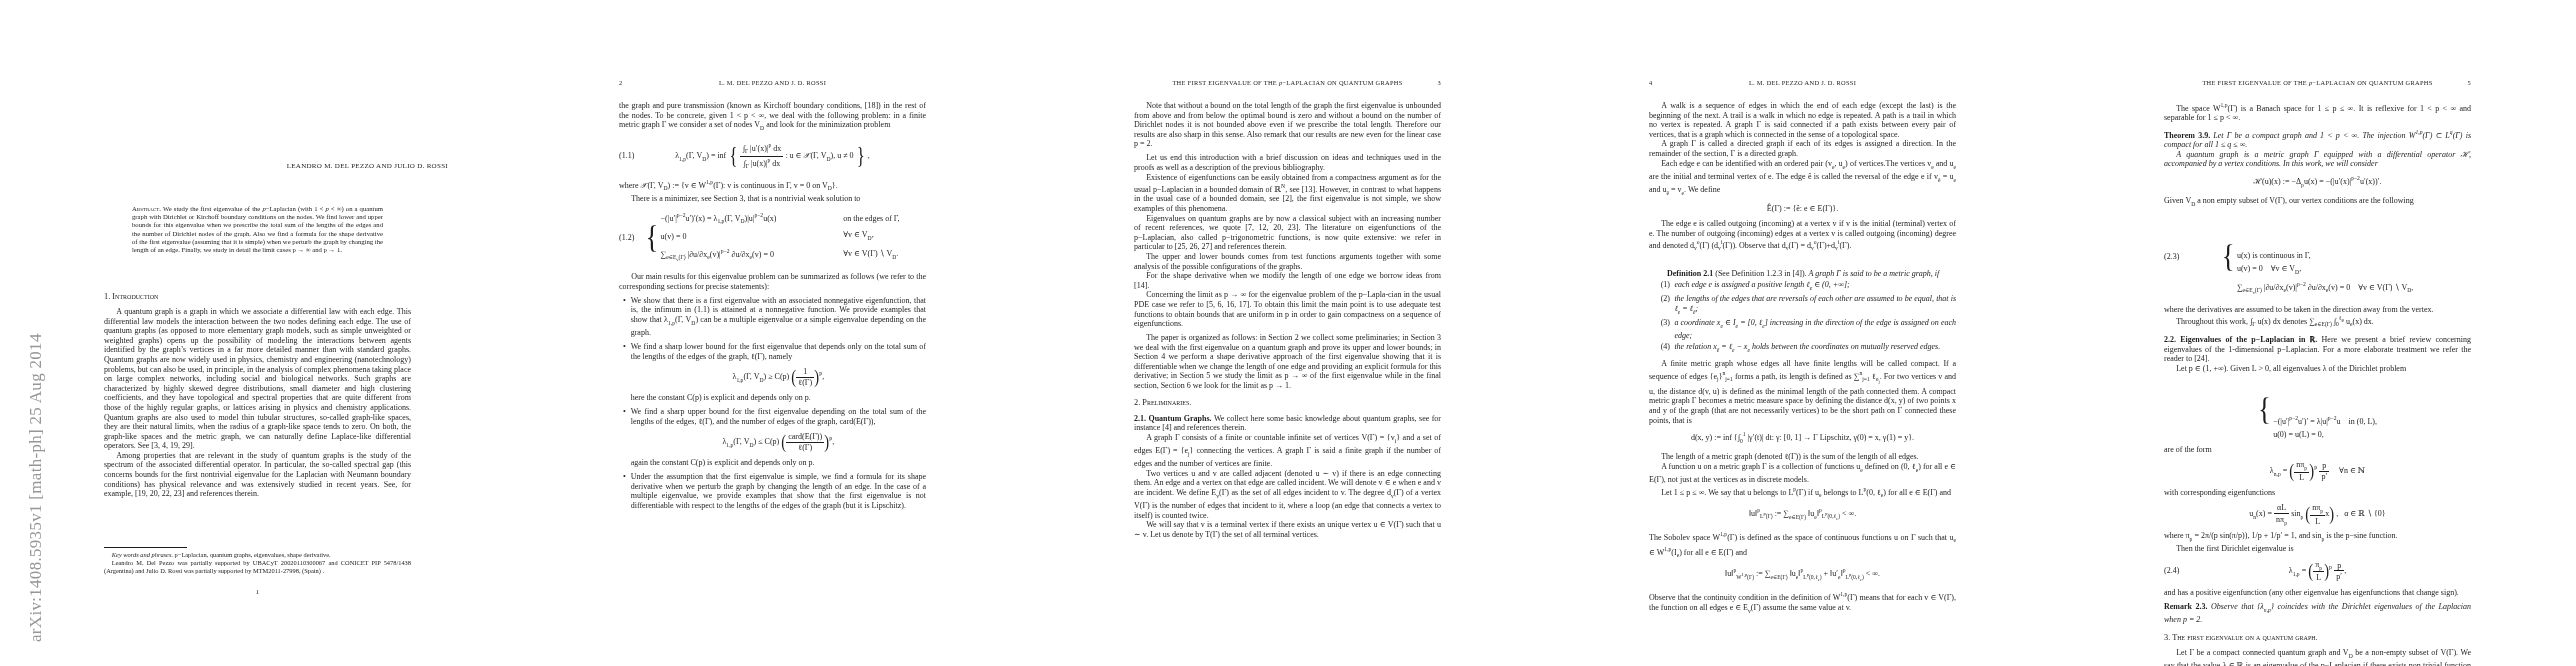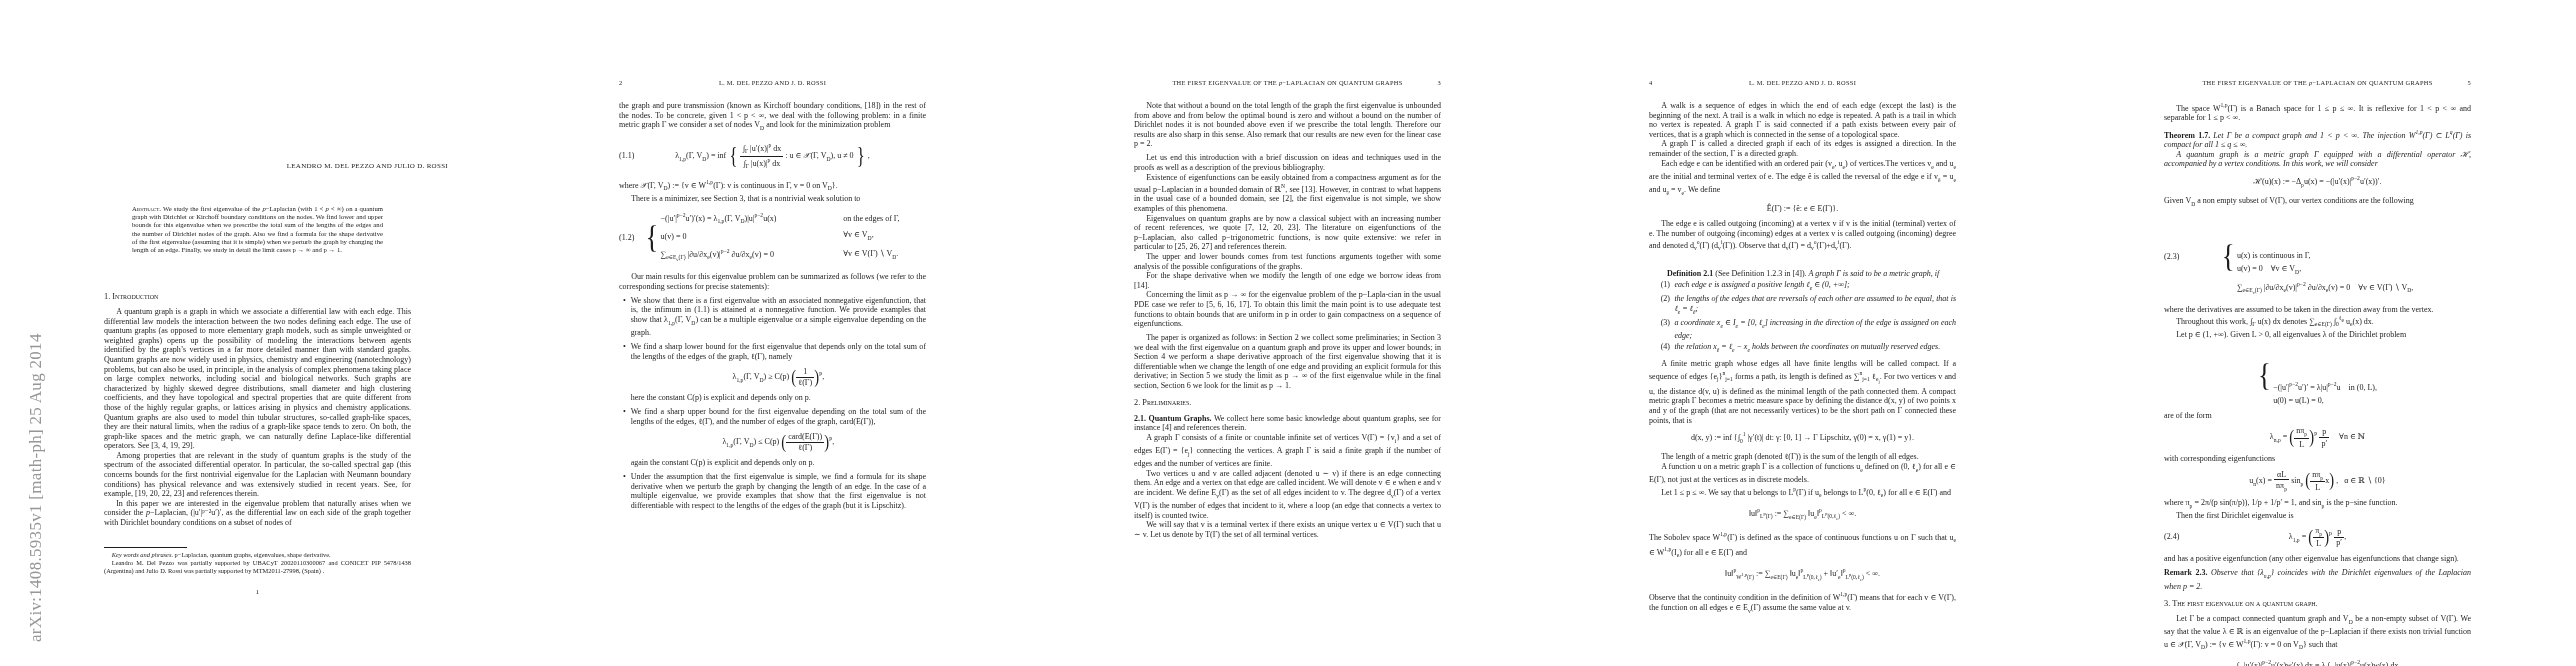--- a/index.html
+++ b/index.html
@@ -81,21 +81,20 @@
   <div class="page">
     <div class="watermark">arXiv:1408.5935v1  [math-ph]  25 Aug 2014</div>
     <div class="authors">LEANDRO M. DEL PEZZO AND JULIO D. ROSSI</div>
     <div class="abstract">
       <span class="sc">Abstract.</span><span> We study the first eigenvalue of the <i>p</i>−Laplacian (with 1 &lt; <i>p</i> &lt; ∞) on a quantum graph with Dirichlet or Kirchoff boundary conditions on the nodes. We find lower and upper bounds for this eigenvalue when we prescribe the total sum of the lengths of the edges and the number of Dirichlet nodes of the graph. Also we find a formula for the shape derivative of the first eigenvalue (assuming that it is simple) when we perturb the graph by changing the length of an edge. Finally, we study in detail the limit cases p → ∞ and p → 1.</span>
     </div>
     <div class="p1-intro">
       <div class="section-head">1. Introduction</div>
       <p class="para">A quantum graph is a graph in which we associate a differential law with each edge. This differential law models the interaction between the two nodes defining each edge. The use of quantum graphs (as opposed to more elementary graph models, such as simple unweighted or weighted graphs) opens up the possibility of modeling the interactions between agents identified by the graph’s vertices in a far more detailed manner than with standard graphs. Quantum graphs are now widely used in physics, chemistry and engineering (nanotechnology) problems, but can also be used, in principle, in the analysis of complex phenomena taking place on large complex networks, including social and biological networks. Such graphs are characterized by highly skewed degree distributions, small diameter and high clustering coefficients, and they have topological and spectral properties that are quite different from those of the highly regular graphs, or lattices arising in physics and chemistry applications. Quantum graphs are also used to model thin tubular structures, so-called graph-like spaces, they are their natural limits, when the radius of a graph-like space tends to zero. On both, the graph-like spaces and the metric graph, we can naturally define Laplace-like differential operators. See [3, 4, 19, 29].</p>
       <p class="para">Among properties that are relevant in the study of quantum graphs is the study of the spectrum of the associated differential operator. In particular, the so-called spectral gap (this concerns bounds for the first nontrivial eigenvalue for the Laplacian with Neumann boundary conditions) has physical relevance and was extensively studied in recent years. See, for example, [19, 20, 22, 23] and references therein.</p>
-      <p class="para">In this paper we are interested in the eigenvalue problem that naturally arises when we consider the <i>p</i>−Laplacian, (|u′|ᵖ⁻²u′)′, as the differential law on each side of the graph together with Dirichlet boundary conditions on a subset of nodes of</p>
     </div>
     <div class="footnote-block">
       <div class="footnote-rule"></div>
       <p class="para" style="text-indent:7.8px;"><i>Key words and phrases.</i> p−Laplacian, quantum graphs, eigenvalues, shape derivative.</p>
       <p class="para" style="text-indent:7.8px;">Leandro M. Del Pezzo was partially supported by UBACyT 20020110300067 and CONICET PIP 5478/1438 (Argentina) and Julio D. Rossi was partially supported by MTM2011-27998, (Spain) .</p>
     </div>
     <div class="pagenum-bottom">1</div>
   </div>
 
   <div class="page">
@@ -222,37 +221,38 @@
     </div>
   </div>
 
   <div class="page">
     <div class="header">
       <span class="hc">THE FIRST EIGENVALUE OF THE <i>p</i>−LAPLACIAN ON QUANTUM GRAPHS</span>
       <span class="hr">5</span>
     </div>
     <div class="flow">
       <p class="para">The space W<sup>1,p</sup>(Γ) is a Banach space for 1 ≤ p ≤ ∞. It is reflexive for 1 &lt; p &lt; ∞ and separable for 1 ≤ p &lt; ∞.</p>
-      <p class="para noindent" style="margin-top:5px;"><span class="bold">Theorem 1.7.</span><span class="thm-text"> Let Γ be a compact graph and 1 &lt; p &lt; ∞. The injection W<sup>1,p</sup>(Γ) ⊂ L<sup>q</sup>(Γ) is compact for all 1 ≤ q ≤ ∞.</span></p>
+      <p class="para noindent" style="margin-top:5px;"><span class="bold">Theorem 3.9.</span><span class="thm-text"> Let Γ be a compact graph and 1 &lt; p &lt; ∞. The injection W<sup>1,p</sup>(Γ) ⊂ L<sup>q</sup>(Γ) is compact for all 1 ≤ q ≤ ∞.</span></p>
       <p class="para" style="margin-top:0;font-style:italic;">A quantum graph is a metric graph Γ equipped with a differential operator ℋ, accompanied by a vertex conditions. In this work, we will consider</p>
       <div class="eq"><span>ℋ(u)(x) := −Δ<sub>p</sub>u(x) = −(|u′(x)|<sup>p−2</sup>u′(x))′.</span></div>
       <p class="para noindent">Given V<sub>D</sub> a non empty subset of V(Γ), our vertex conditions are the following</p>
       <div class="eq" style="margin:6.7px 0;">
         <span class="eq-tag">(2.3)</span>
         <span class="sys">
           <span class="bigbrace">{</span>
           <span class="sysrows">
             <span>u(x) is continuous in Γ,</span>
             <span>u(v) = 0  ∀v ∈ V<sub>D</sub>,</span>
             <span>∑<sub>e∈E<sub>v</sub>(Γ)</sub> |∂u/∂x<sub>e</sub>(v)|<sup>p−2</sup> ∂u/∂x<sub>e</sub>(v) = 0  ∀v ∈ V(Γ) ∖ V<sub>D</sub>,</span>
           </span>
         </span>
       </div>
       <p class="para noindent">where the derivatives are assumed to be taken in the direction away from the vertex.</p>
       <p class="para">Throughout this work, ∫<sub>Γ</sub> u(x) dx denotes ∑<sub>e∈E(Γ)</sub> ∫<sub>0</sub><sup>ℓ<sub>e</sub></sup> u<sub>e</sub>(x) dx.</p>
+      <p class="para noindent" style="margin-top:5px;"><span class="bold">2.2. Eigenvalues of the p−Laplacian in ℝ.</span><span> Here we present a brief review concerning eigenvalues of the 1-dimensional p−Laplacian. For a more elaborate treatment we refer the reader to [24].</span></p>
       <p class="para">Let p ∈ (1, +∞). Given L &gt; 0, all eigenvalues λ of the Dirichlet problem</p>
       <div class="eq">
         <span class="sys">
           <span class="bigbrace">{</span>
           <span class="sysrows">
             <span>−(|u′|<sup>p−2</sup>u′)′ = λ|u|<sup>p−2</sup>u  in (0, L),</span>
             <span>u(0) = u(L) = 0,</span>
           </span>
         </span>
       </div>

